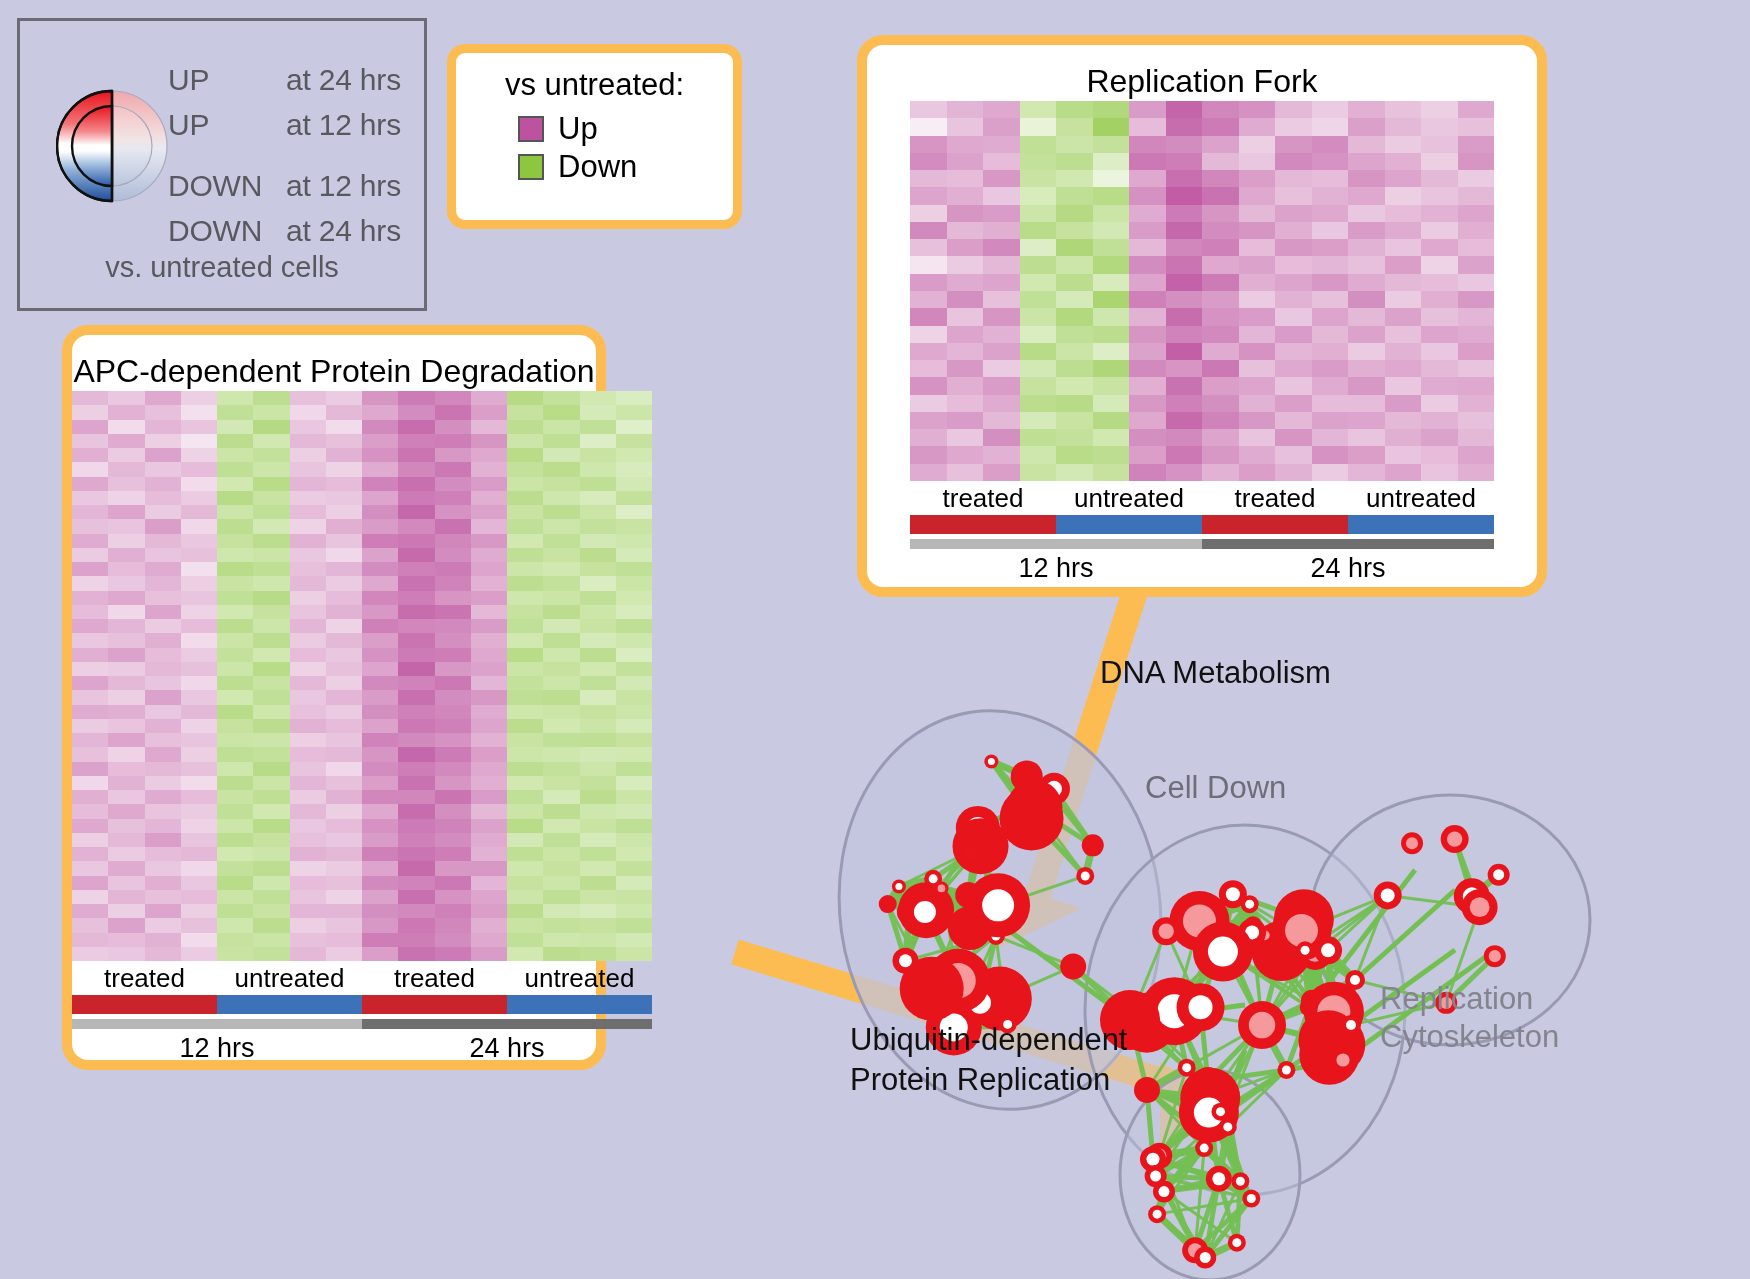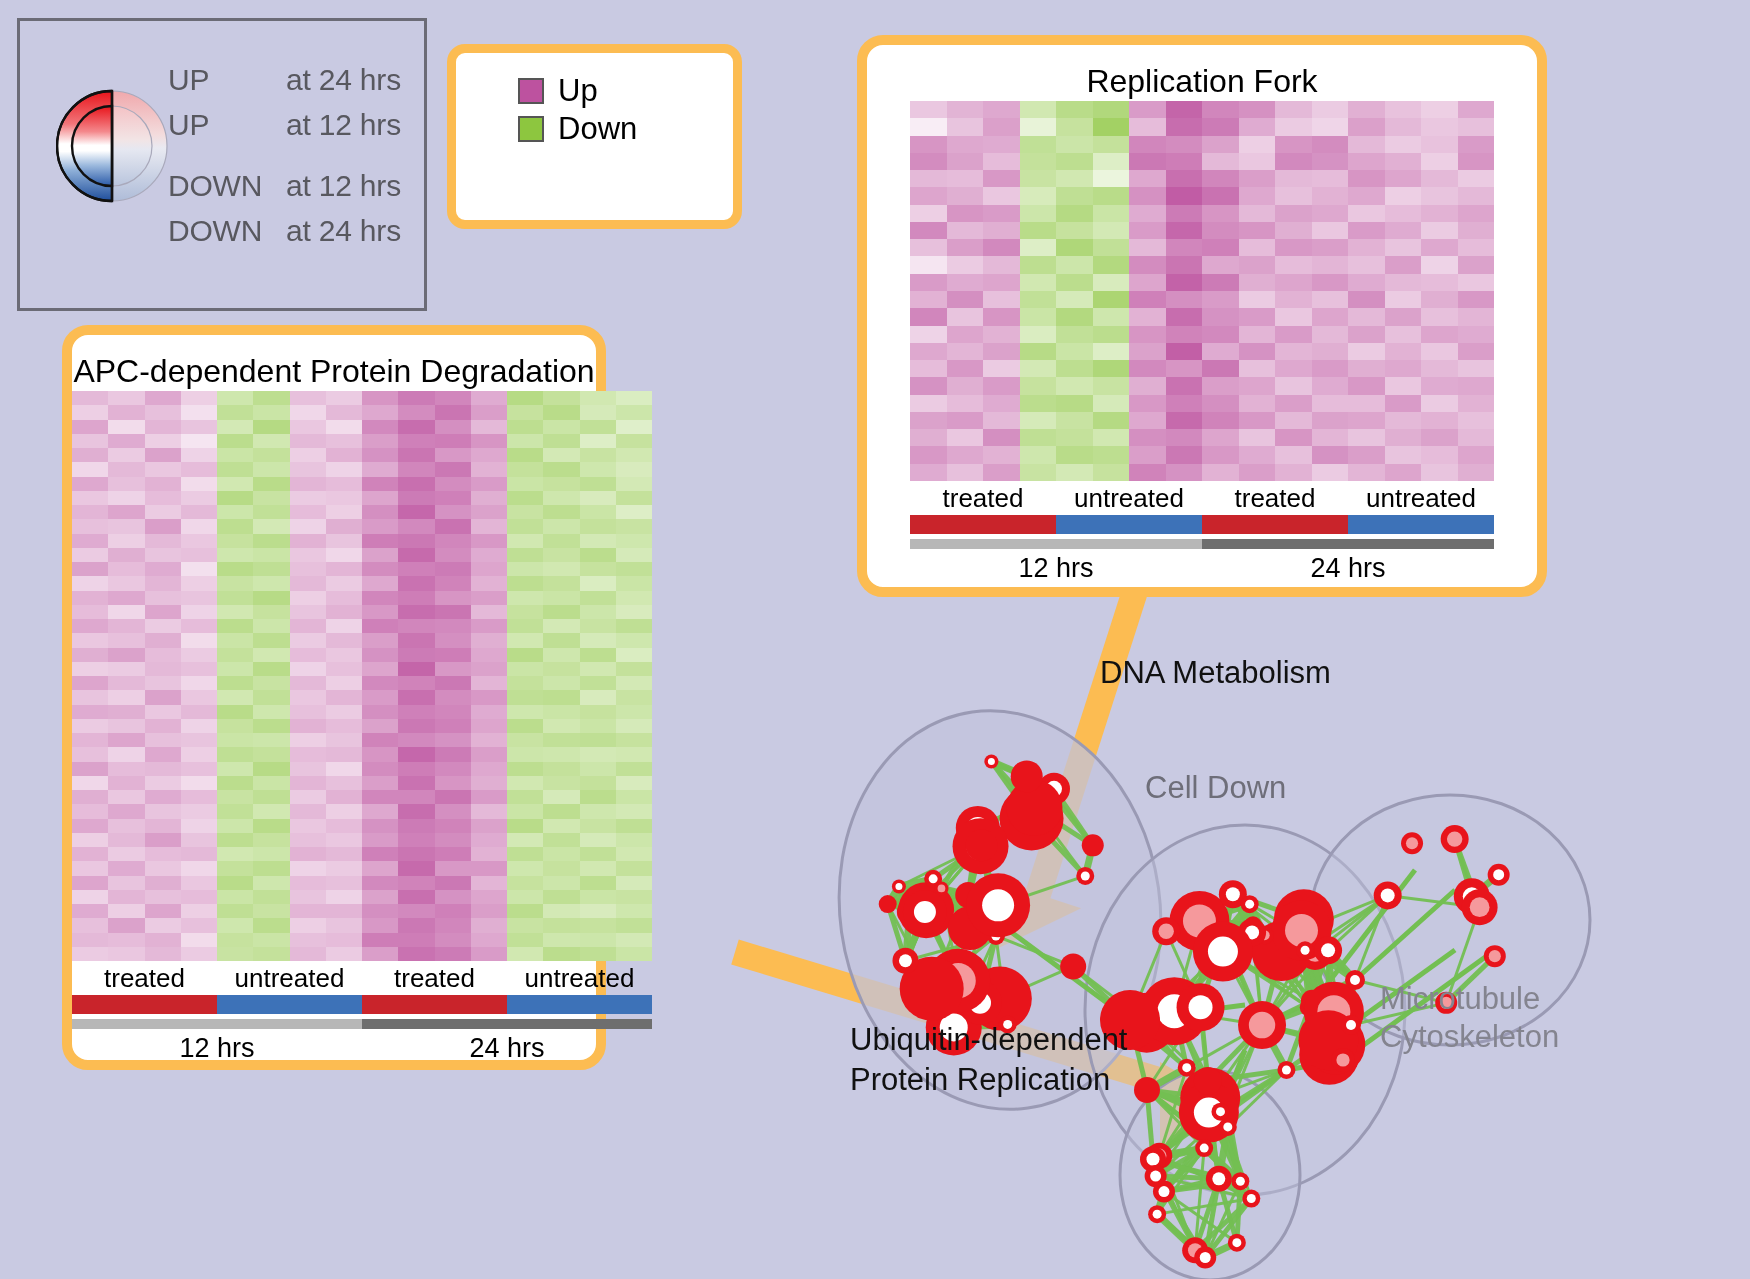--- a/index.html
+++ b/index.html
@@ -141,25 +141,27 @@
         <span class="kcap">DOWN</span>
         <span class="ktime">at 12 hrs</span>
       </div>
       <div class="krow">
         <span class="kcap">DOWN</span>
         <span class="ktime">at 24 hrs</span>
       </div>
     </div>
 
     <div class="key-caption">
+      <div>vs. untreated cells</div>
     </div>
   </div>
 
   <div id="estrogen-legend">
     <div class="el-title">
+      <div>vs untreated:</div>
     </div>
     <div class="el-items">
       <div class="el-item">
         <span class="swatch" id="sw-up" style="background: rgb(189, 82, 159);"></span>
         <span>Up</span>
       </div>
       <div class="el-item">
         <span class="swatch" id="sw-down" style="background: rgb(141, 198, 63);"></span>
         <span>Down</span>
       </div>
@@ -717,21 +719,21 @@
           <circle cx="560" cy="360" r="10" fill="#e8141b"></circle>
           <circle cx="560" cy="360" r="5" fill="#ffffff"></circle>
           <circle cx="556" cy="405" r="10" fill="#e8141b"></circle>
           <circle cx="556" cy="405" r="5" fill="#ffffff"></circle>
           <circle cx="548" cy="440" r="12" fill="#e8141b"></circle>
           <circle cx="548" cy="440" r="6.6000000000000005" fill="#f5999c"></circle>
         </g>
     </svg>
     <div class="netlabel" id="lbl-dna">DNA Metabolism</div>
     <div class="netlabel" id="lbl-cc">Cell Down</div>
-    <div class="netlabel" id="lbl-mt">Microtubule
+    <div class="netlabel" id="lbl-mt">Replication
 Cytoskeleton</div>
     <div class="netlabel" id="lbl-ub">Ubiquitin-dependent
 Protein Replication</div>
   </div>
 
   <div class="panel" id="panel-rf" style="left:825px;top:35px;width:690px;height:562px;margin-left:32px;">
     <div class="panel-title">Replication Fork</div>
     <div class="hm" id="hm-rf" style="width: 584px; height: 380px; grid-template-columns: repeat(16, 1fr); grid-template-rows: repeat(22, 1fr);">
         <i style="background: rgb(234, 199, 224);"></i>
         <i style="background: rgb(226, 180, 213);"></i>

